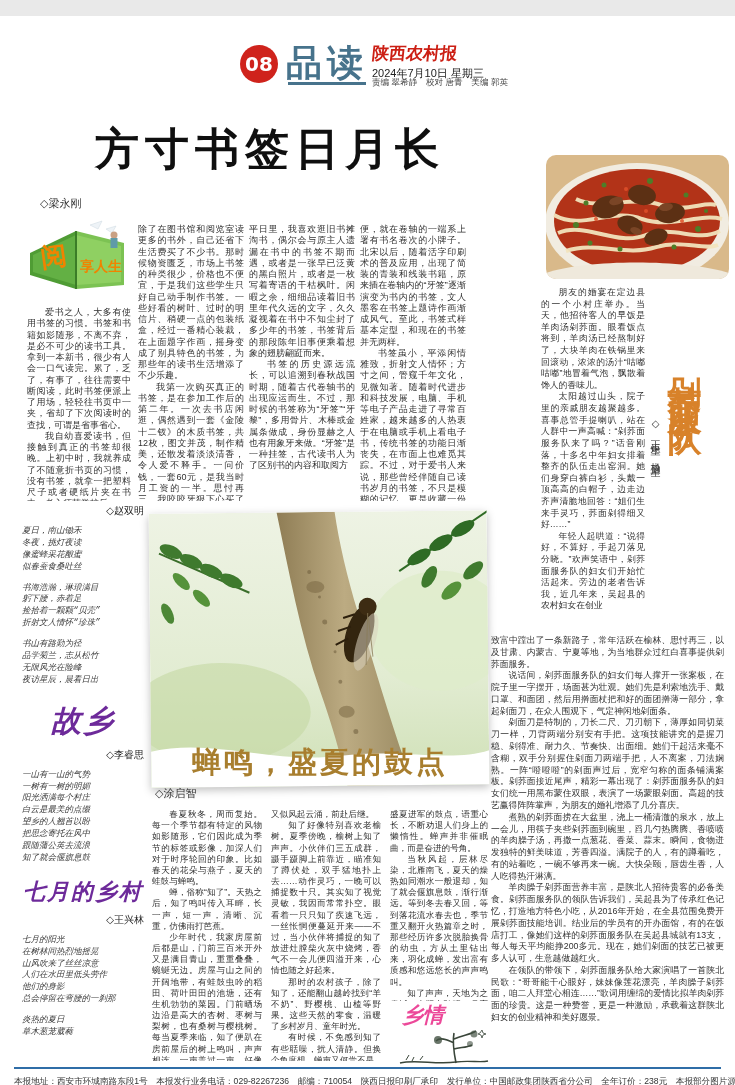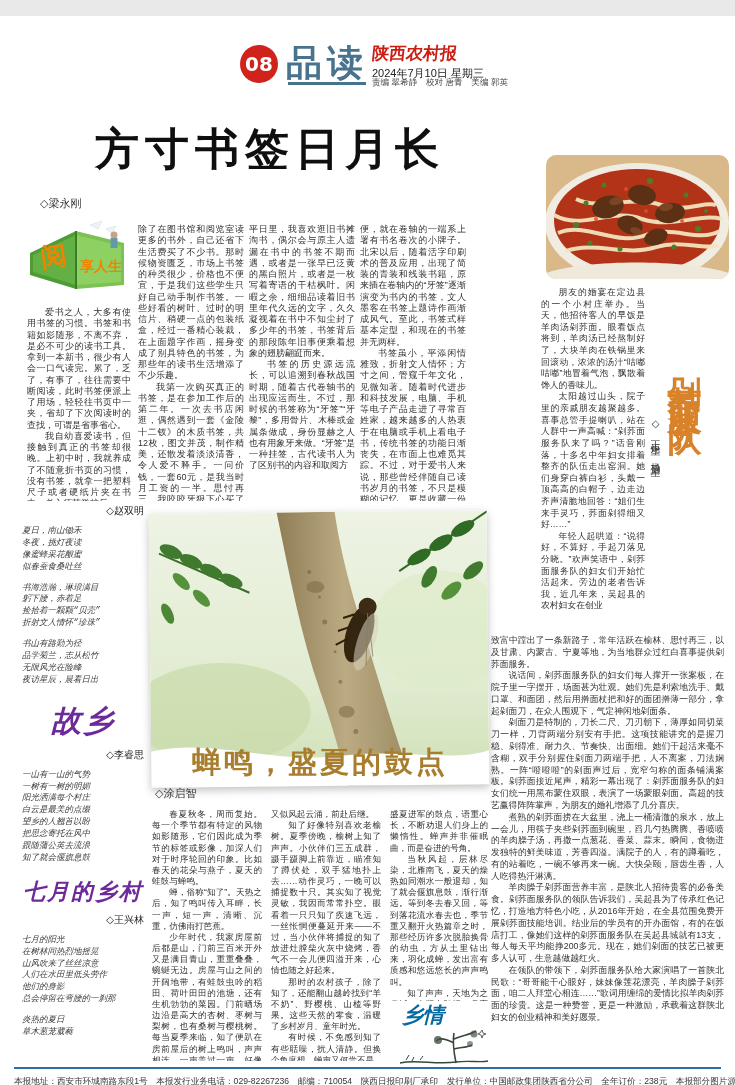--- a/index.html
+++ b/index.html
@@ -33,21 +33,21 @@
   .photo-frame{background:#fff;box-shadow:0 3px 8px rgba(0,0,0,.25);}
   .cicada-title{font-family:"DejaVu Serif",serif;font-weight:bold;color:#a87e2e;text-align:center;
                 letter-spacing:3px;}
   
   .vert{writing-mode:vertical-rl;text-orientation:upright;}
   .noodle-title{font-family:"DejaVu Serif",serif;font-weight:bold;color:#d8822a;letter-spacing:9px;}
   .noodle-authors{font-size:10px;color:#333;letter-spacing:3px;}
   
   .footer-line{background:#2f6da7;}
   .footer-text{font-size:8.6px;color:#333;white-space:nowrap;}
-  .xq-text{color:#0369a1;font-weight:bold;font-style:italic;font-family:"DejaVu Serif",serif;}
+  .xq-text{color:#ec4899;font-weight:bold;font-style:italic;font-family:"DejaVu Serif",serif;}
 </style>
 </head>
 <body>
 
 <div id="page">
 
   <div class="abs pg-circle" style="left:240px;top:29px;width:38px;height:38px;font-size:20px;">
     <span>08</span>
   </div>
   <div class="abs section-title" style="left:286px;top:23px;font-size:36px;letter-spacing:5px;">品读</div>

